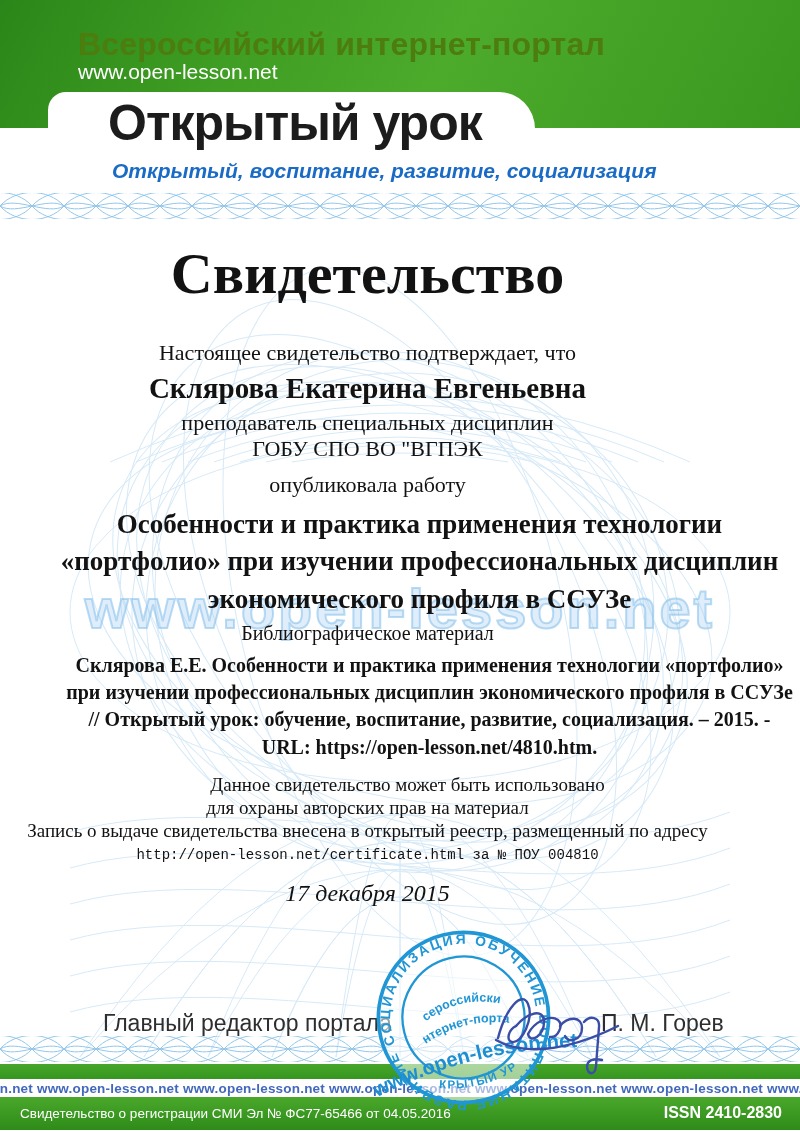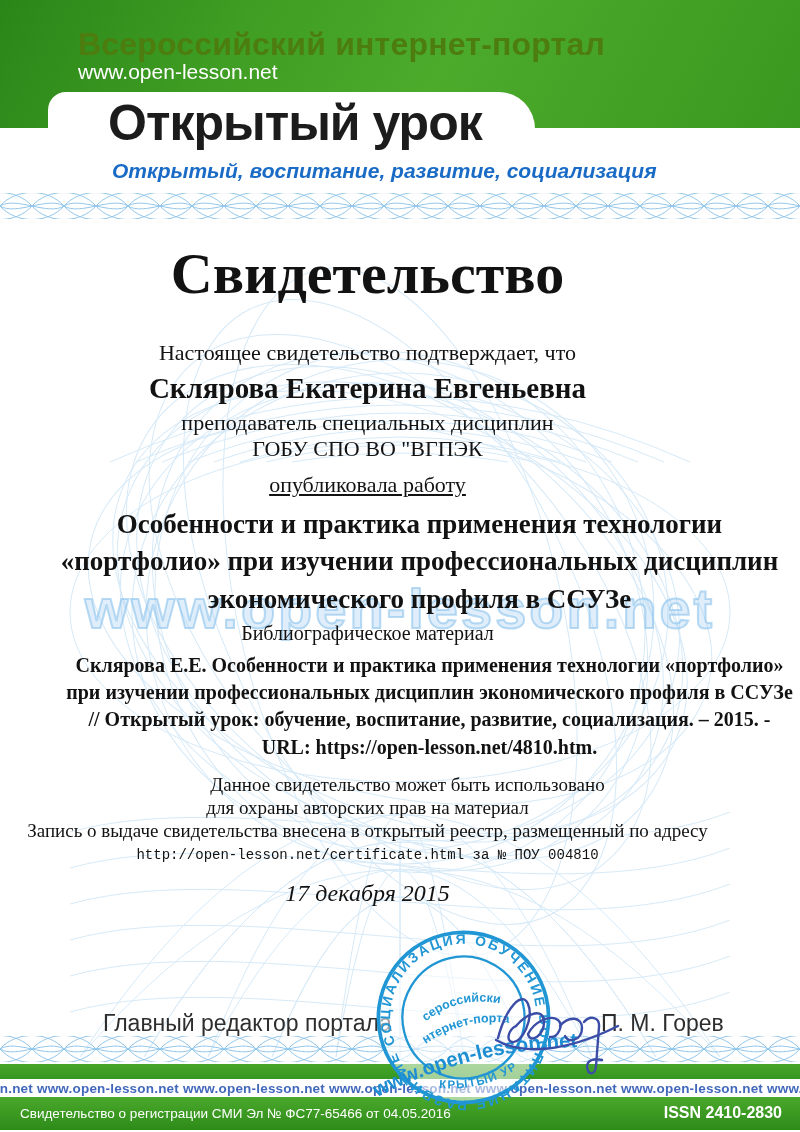--- a/index.html
+++ b/index.html
@@ -27,21 +27,21 @@
              color:rgba(150,200,240,0.30);-webkit-text-stroke:2px rgba(130,190,235,0.55);}
 
   
   .cw{position:absolute;left:0;width:735px;text-align:center;z-index:2;
       font-family:"Liberation Serif","DejaVu Serif",serif;color:#121212;}
   .t-title{top:240px;font-size:58px;font-weight:bold;}
   .t-confirm{top:340px;font-size:22px;}
   .t-name{top:372px;font-size:29px;font-weight:bold;}
   .t-role{top:410px;font-size:22px;}
   .t-org{top:436px;font-size:22px;}
-  .t-action{top:472px;font-size:22px;text-decoration:underline;}
+  .t-action{top:472px;font-size:22px;}
   .t-work{top:506px;font-size:27px;font-weight:bold;line-height:1.38;padding:0 52px;}
   .t-bibhead{top:622px;font-size:20px;}
   .t-bibtext{top:652px;font-size:20px;font-weight:bold;line-height:1.36;padding:0 62px;}
   .t-usage1{top:774px;font-size:19px;padding-left:40px;}
   .t-usage2{top:797px;font-size:19px;}
   .t-reg1{top:820px;font-size:19px;}
   .t-reg2{top:847px;font-size:14px;font-family:Liberation Mono, monospace;}
   .t-date{top:880px;font-size:24px;font-style:italic;}
 
   

